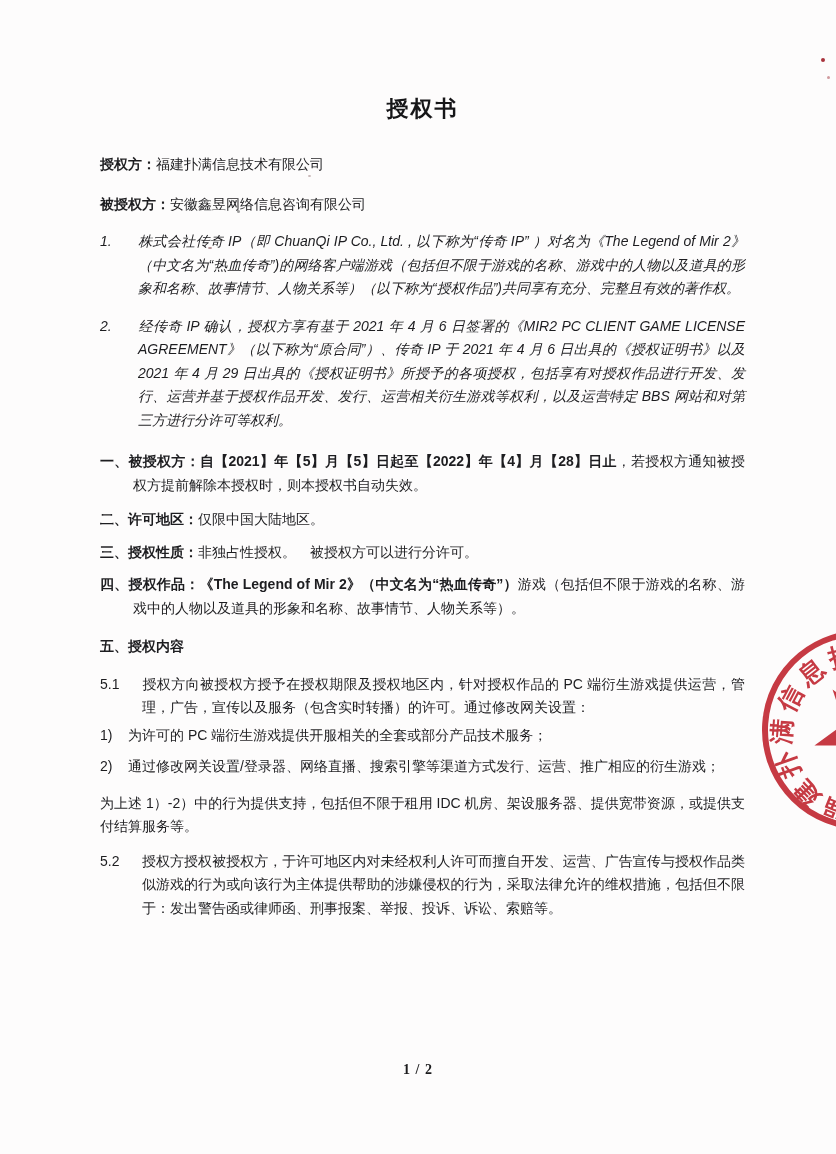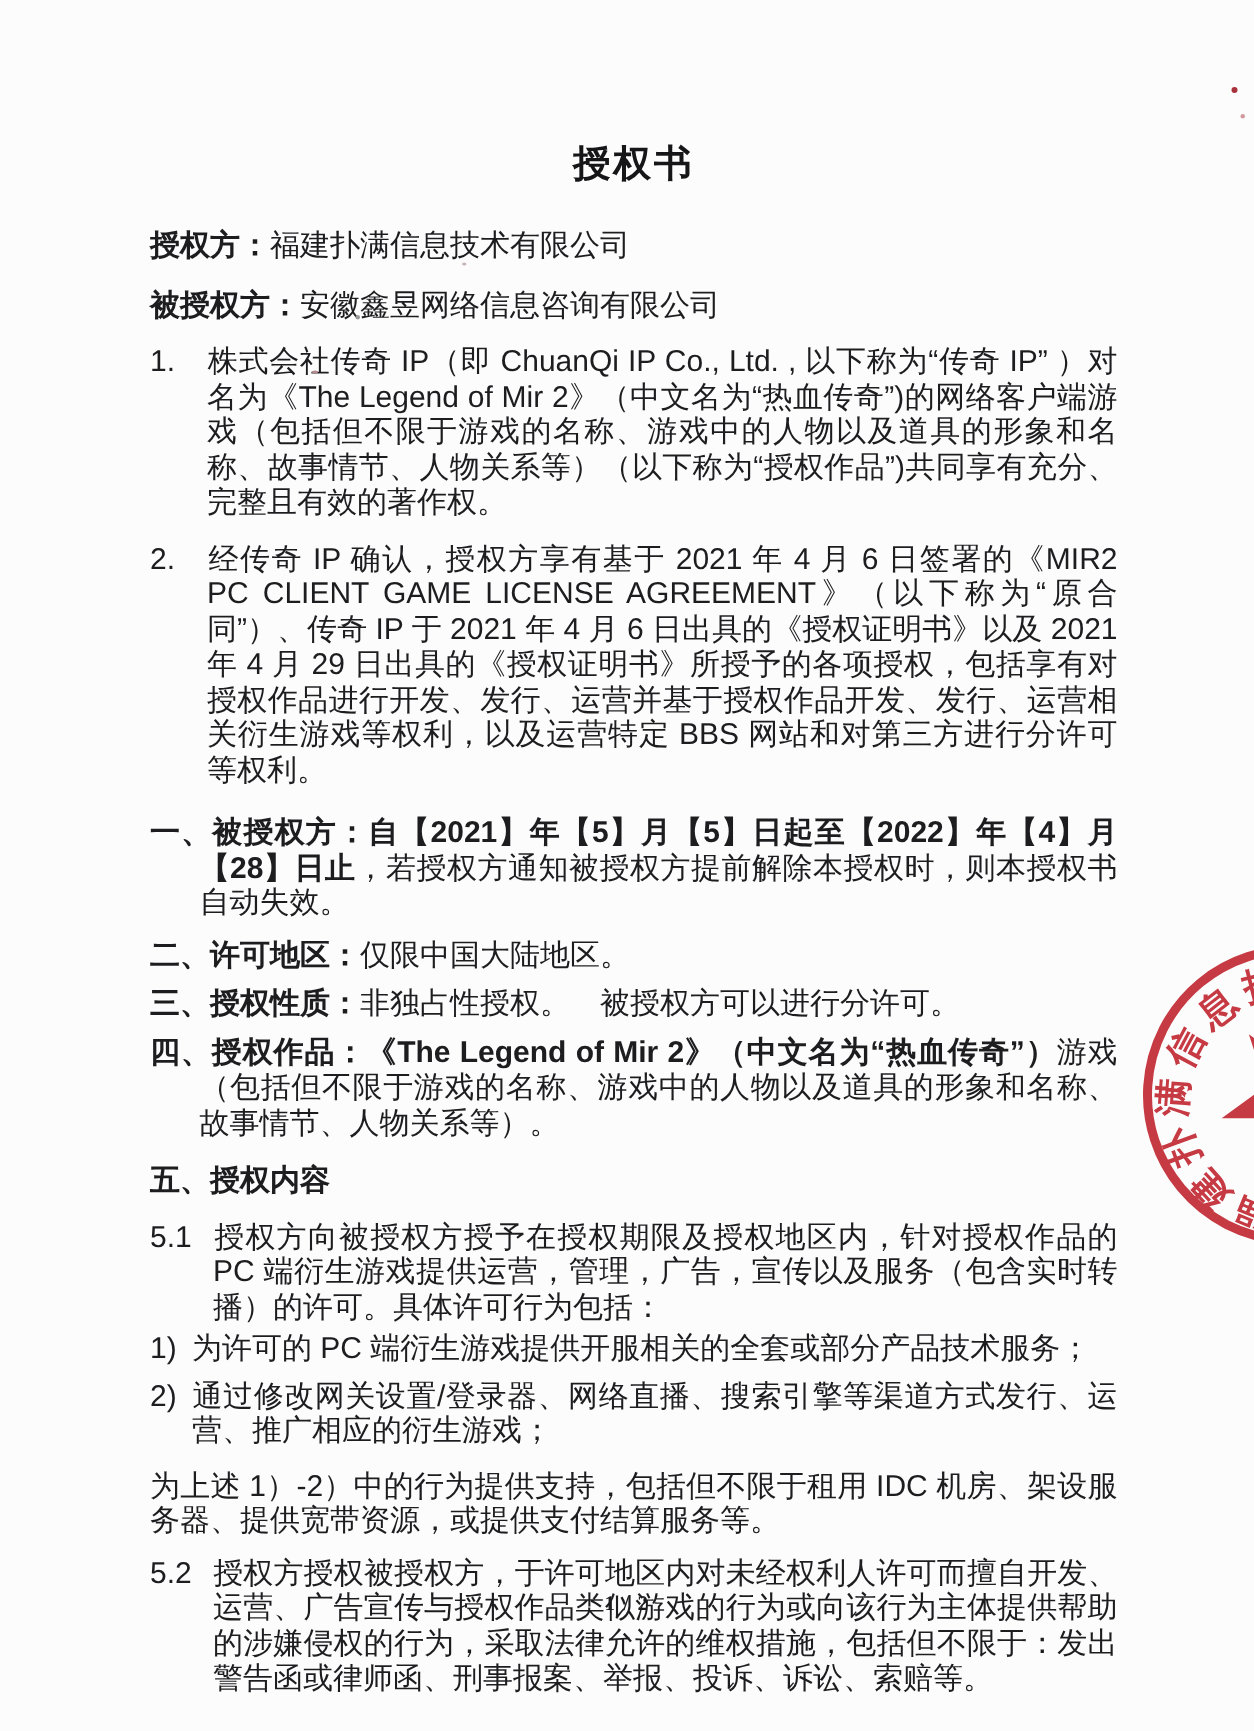--- a/index.html
+++ b/index.html
@@ -7,29 +7,29 @@
     position:relative;
     width:836px;height:1154px;
     background:#fdfcfc;
     overflow:hidden;
     font-family:"Liberation Sans","DejaVu Sans",sans-serif;
     color:#1d1d20;
   }
   #doc{
     position:absolute;left:100px;top:0;width:645px;
   }
-  #doc p{margin:0;font-size:20px;line-height:23.5px;text-align:justify;}
+  #doc p{margin:0;font-size:14px;line-height:23.5px;text-align:justify;}
   h1.doc-title{
     margin:94px 0 0 0;height:30px;
-    font-size:25px;line-height:30px;font-weight:700;
+    font-size:22px;line-height:30px;font-weight:700;
     text-align:center;letter-spacing:2px;color:#161618;
   }
   .b{font-weight:700;}
   .party .name{font-weight:400;}
-  .recital{margin-left:-8px;padding-left:38px;text-indent:-38px;}
+  .recital{margin-left:-8px;padding-left:38px;text-indent:-38px;font-style:italic;}
   .recital .num{display:inline-block;width:38px;text-indent:0;}
   .term{padding-left:33px;text-indent:-33px;}
   .clause{margin-left:-12px;padding-left:42px;text-indent:-42px;}
   .clause .num{display:inline-block;width:42px;text-indent:0;}
   .subitem{margin-left:50px;padding-left:28px;text-indent:-28px;}
   .subitem .num{display:inline-block;width:28px;text-indent:0;}
   .supplement{margin-left:50px;}
   .closing{margin-left:-10px;}
   .pagenum{
     position:absolute;left:0;top:1062px;width:836px;
@@ -69,21 +69,21 @@
     <p class="term" style="margin-top:18px"><span class="b">一、被授权方：</span><span class="b">自【2021】年【5】月【5】日起至【2022】年【4】月【28】日止</span><span>，若授权方通知被授权方提前解除本授权时，则本授权书自动失效。</span></p>
 
     <p class="term" style="margin-top:11px"><span class="b">二、许可地区：</span><span>仅限中国大陆地区。</span></p>
 
     <p class="term" style="margin-top:9px"><span class="b">三、授权性质：</span><span>非独占性授权。　被授权方可以进行分许可。</span></p>
 
     <p class="term" style="margin-top:9px"><span class="b">四、授权作品：</span><span class="b">《The Legend of Mir 2》（中文名为“热血传奇”）</span><span>游戏（包括但不限于游戏的名称、游戏中的人物以及道具的形象和名称、故事情节、人物关系等）。</span></p>
 
     <p class="term" style="margin-top:15px"><span class="b">五、授权内容</span></p>
 
-    <p class="clause" style="margin-top:14px"><span class="num">5.1</span><span>授权方向被授权方授予在授权期限及授权地区内，针对授权作品的 PC 端衍生游戏提供运营，管理，广告，宣传以及服务（包含实时转播）的许可。具体许可行为包括：</span></p>
+    <p class="clause" style="margin-top:14px"><span class="num">5.1</span><span>授权方向被授权方授予在授权期限及授权地区内，针对授权作品的 PC 端衍生游戏提供运营，管理，广告，宣传以及服务（包含实时转播）的许可。通过修改网关设置：</span></p>
 
     <p class="subitem" style="margin-top:4px"><span class="num">1)</span><span>为许可的 PC 端衍生游戏提供开服相关的全套或部分产品技术服务；</span></p>
 
     <p class="subitem" style="margin-top:8px"><span class="num">2)</span><span>通过修改网关设置/登录器、网络直播、搜索引擎等渠道方式发行、运营、推广相应的衍生游戏；</span></p>
 
     <p class="supplement" style="margin-top:13px">为上述 1）-2）中的行为提供支持，包括但不限于租用 IDC 机房、架设服务器、提供宽带资源，或提供支付结算服务等。</p>
 
     <p class="clause" style="margin-top:11px"><span class="num">5.2</span><span>授权方授权被授权方，于许可地区内对未经权利人许可而擅自开发、运营、广告宣传与授权作品类似游戏的行为或向该行为主体提供帮助的涉嫌侵权的行为，采取法律允许的维权措施，包括但不限于：发出警告函或律师函、刑事报案、举报、投诉、诉讼、索赔等。</span></p>
 
 

